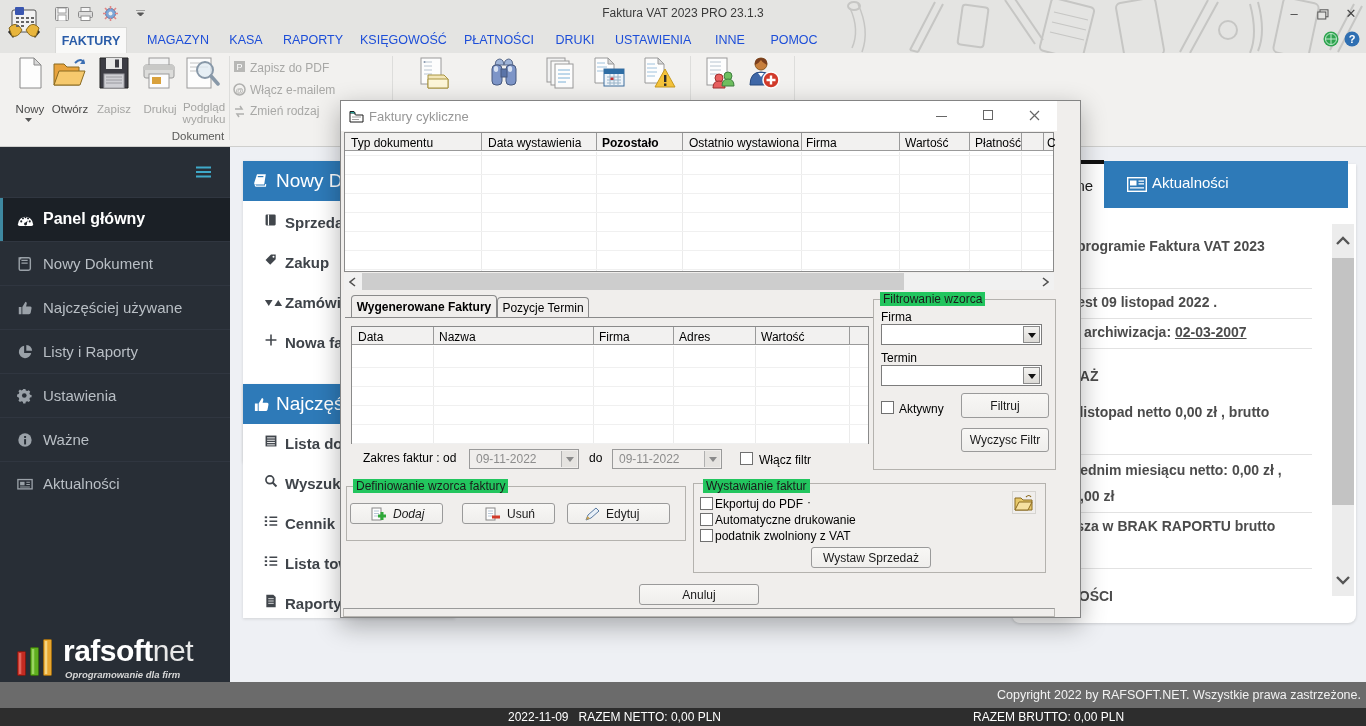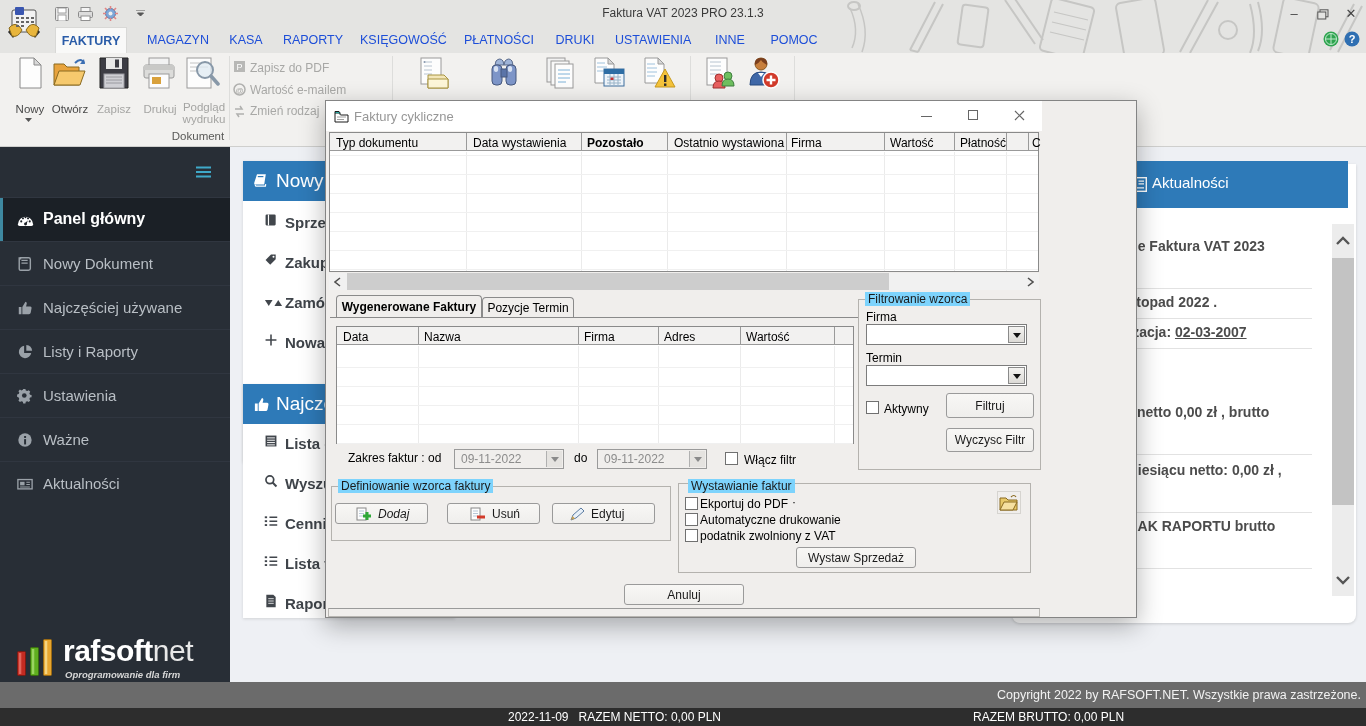--- a/index.html
+++ b/index.html
@@ -40,25 +40,25 @@
 
 #rpanel { left:1012px; top:160px; width:344px; height:462px; }
 .rline { position:absolute; left:14px; width:310px; color:#4c4c4c; font-size:14px; font-weight:bold; white-space:nowrap; }
 .rsep { position:absolute; left:14px; width:286px; height:1px; background:#e2e2e2; }
 
 
 #graybar { left:0; top:682px; width:1366px; height:26px; background:#6b6b6b; color:#f2f2f2; font-size:12.5px; }
 #darkbar { left:0; top:708px; width:1366px; height:18px; background:#2d2d2d; color:#fff; font-size:12px; }
 
 
-#dlg { left:325px; top:100px; width:812px; height:518px; background:#f0eeec; border:1px solid #848484; box-shadow:0 8px 24px rgba(0,0,0,.3); font-size:12px; }
+#dlg { left:340px; top:100px; width:741px; height:518px; background:#f0eeec; border:1px solid #848484; box-shadow:0 8px 24px rgba(0,0,0,.3); font-size:12px; }
 .dtxt { position:absolute; white-space:nowrap; color:#000; }
 .btn { position:absolute; background:linear-gradient(#f8f7f5,#efeeec); border:1px solid #9a9a9a; border-radius:3px; text-align:center; color:#1a1a1a; font-size:12px; }
 .gbox { position:absolute; border:1px solid #b4b2ae; }
-.glabel { position:absolute; background:#7dd3fc; padding:0 3px; font-size:12px; color:#1a1a1a; white-space:nowrap; }
+.glabel { position:absolute; background:#22c55e; padding:0 3px; font-size:12px; color:#1a1a1a; white-space:nowrap; }
 .cbox { position:absolute; width:13px; height:13px; background:#fff; border:1px solid #707070; }
 .combo { position:absolute; background:#fff; border:1px solid #7c7c7c; }
 .combobtn { position:absolute; right:1px; top:1px; bottom:1px; width:17px; background:linear-gradient(#f4f3f1,#dcdad6); border:1px solid #8a8a8a; }
 .arrdown { position:absolute; left:4px; top:6px; width:0; height:0; border-left:4px solid transparent; border-right:4px solid transparent; border-top:5px solid #111; }
 </style>
 </head>
 <body>
 <div class="abs" id="titlebar"></div>
 <div class="abs" id="tabbar"></div>
 
@@ -190,21 +190,21 @@
 <div class="vsep" style="left:229px;"></div>
 <svg class="abs" style="left:233px;top:60px" width="13" height="13" viewBox="0 0 13 13">
     <rect x="1" y="1" width="11" height="11" fill="#b8b8b6"></rect>
     <text x="6.5" y="10" font-size="9" fill="#fff" text-anchor="middle" font-family="Liberation Sans">P</text>
   </svg>
 <div class="smallrow" style="left:250px;top:61px;">Zapisz do PDF</div>
 <svg class="abs" style="left:233px;top:83px" width="13" height="13" viewBox="0 0 13 13">
     <circle cx="6.5" cy="6.5" r="5.5" fill="none" stroke="#b0b0ae" stroke-width="1.5"></circle>
     <text x="6.5" y="9.5" font-size="8" fill="#a8a8a6" text-anchor="middle" font-family="Liberation Sans">@</text>
   </svg>
-<div class="smallrow" style="left:250px;top:83px;">Wartość e-mailem</div>
+<div class="smallrow" style="left:250px;top:83px;">Włącz e-mailem</div>
 <svg class="abs" style="left:233px;top:105px" width="13" height="13" viewBox="0 0 13 13">
     <path d="M2 4 h7 l-2 -3 M11 9 H4 l2 3" fill="none" stroke="#b0b0ae" stroke-width="1.5"></path>
   </svg>
 <div class="smallrow" style="left:250px;top:104px;">Zmień rodzaj</div>
 <div class="vsep" style="left:392px;"></div>
 
 <svg class="ribicon" style="left:420px;" width="30" height="32" viewBox="0 0 30 32">
   <rect x="1" y="1" width="20" height="26" fill="#fdfdfd" stroke="#9a9a9a"></rect>
   <path d="M4 5 h8 M4 9 h8 M4 13 h8 M4 17 h8" stroke="#b8c4d0"></path>
   <circle cx="4.5" cy="5" r="1" fill="#8a9ab0"></circle>

